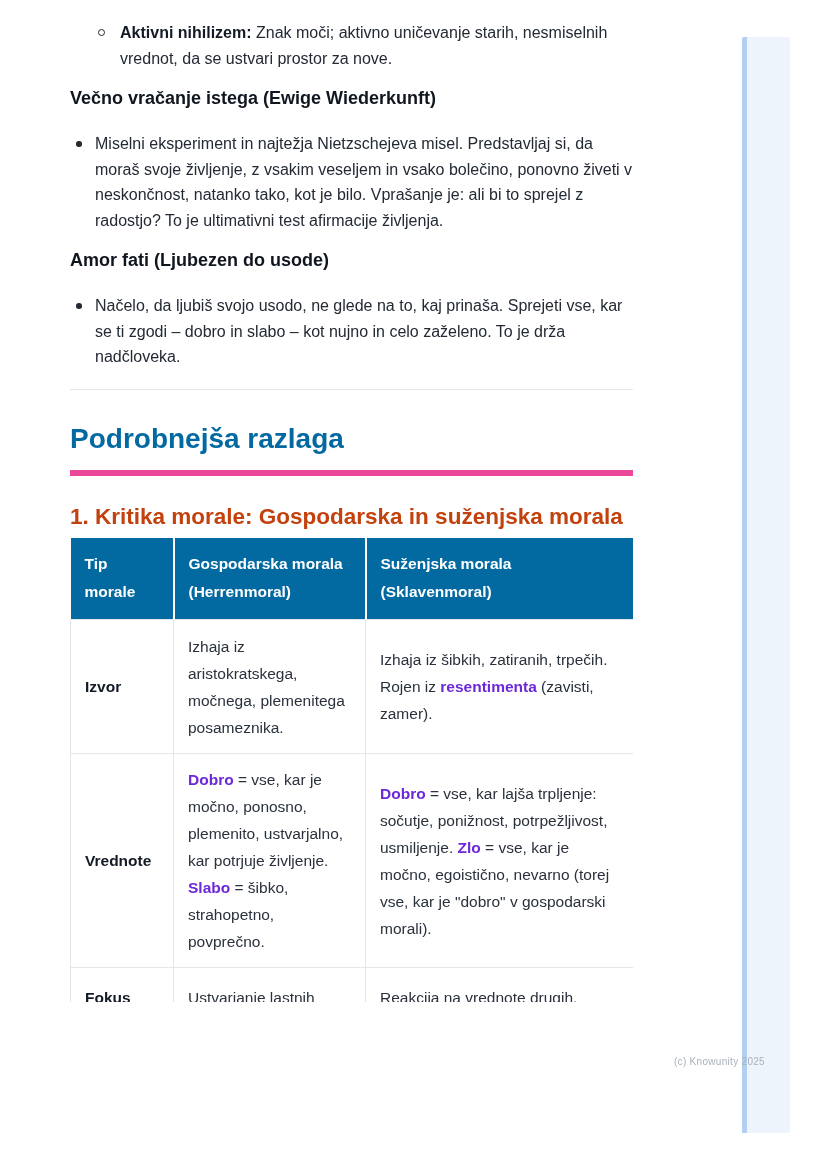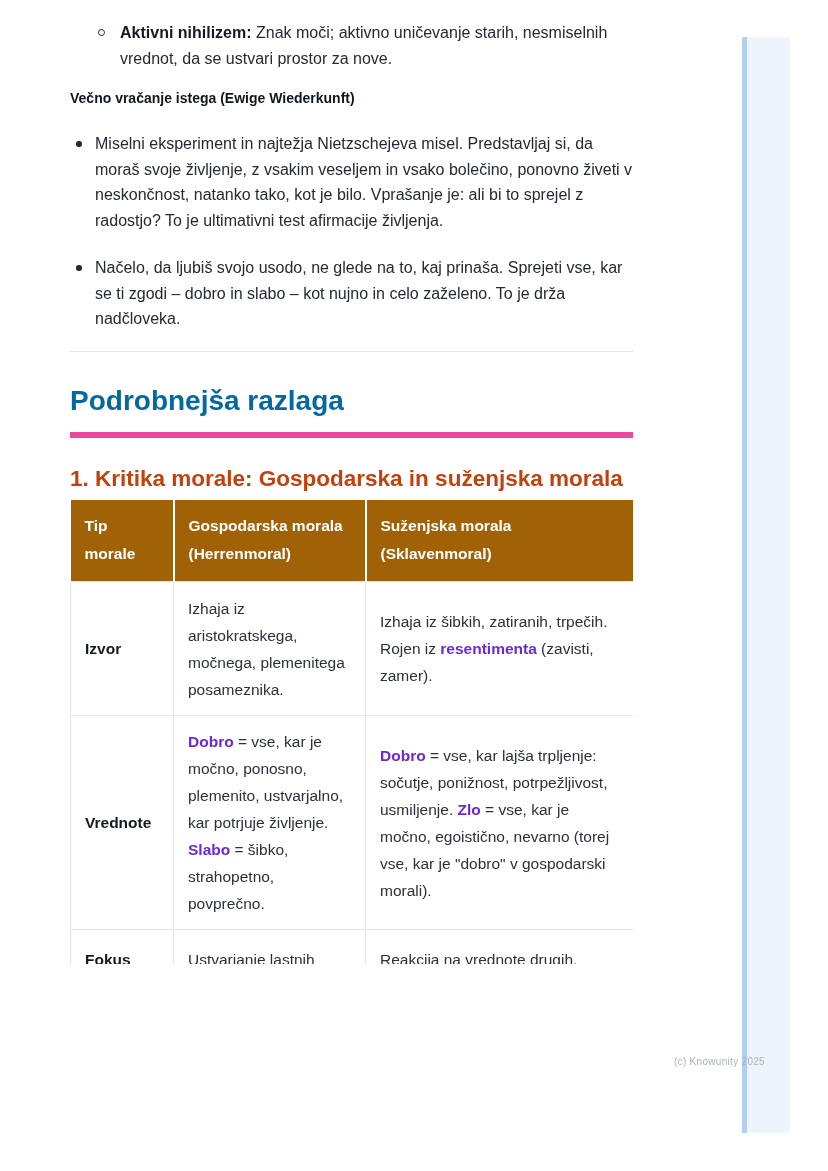--- a/index.html
+++ b/index.html
@@ -50,21 +50,21 @@
     left: 28px; top: 9px;
     width: 5px; height: 5px;
     border-radius: 50%;
     border: 1.6px solid #232a34;
     background: transparent;
   }
   .blist b, .litext b { color: #131a26; }
 
   h3.sec {
     margin: 17px 0 0 0;
-    font-size: 14px;
+    font-size: 18px;
     line-height: 21px;
     font-weight: 700;
     color: #10161f;
   }
   .blist { margin-top: 22px; }
   .blist.nested { margin-top: 0; }
 
   hr.divider {
     border: none;
     border-top: 1px solid #e3e6ea;
@@ -103,21 +103,21 @@
   }
   table.cmp {
     border-collapse: collapse;
     table-layout: fixed;
     width: 563px;
   }
   table.cmp col.c1 { width: 103px; }
   table.cmp col.c2 { width: 192px; }
   table.cmp col.c3 { width: 268px; }
   table.cmp th {
-    background: #a16207;
+    background: #0369a1;
     color: #ffffff;
     font-weight: 700;
     font-size: 15.5px;
     line-height: 28px;
     text-align: left;
     vertical-align: middle;
     padding: 10px 14px;
     height: 82px;
     box-sizing: border-box;
     border-left: 2px solid #ffffff;
@@ -166,20 +166,21 @@
 
     <h3 class="sec">Večno vračanje istega (Ewige Wiederkunft)</h3>
 
     <ul class="blist">
       <li>
         <span class="marker disc"></span>
         <span class="litext">Miselni eksperiment in najtežja Nietzschejeva misel. Predstavljaj si, da moraš svoje življenje, z vsakim veseljem in vsako bolečino, ponovno živeti v neskončnost, natanko tako, kot je bilo. Vprašanje je: ali bi to sprejel z radostjo? To je ultimativni test afirmacije življenja.</span>
       </li>
     </ul>
 
+    <h3 class="sec">Amor fati (Ljubezen do usode)</h3>
 
     <ul class="blist">
       <li>
         <span class="marker disc"></span>
         <span class="litext">Načelo, da ljubiš svojo usodo, ne glede na to, kaj prinaša. Sprejeti vse, kar se ti zgodi – dobro in slabo – kot nujno in celo zaželeno. To je drža nadčloveka.</span>
       </li>
     </ul>
 
     <hr class="divider">
 

